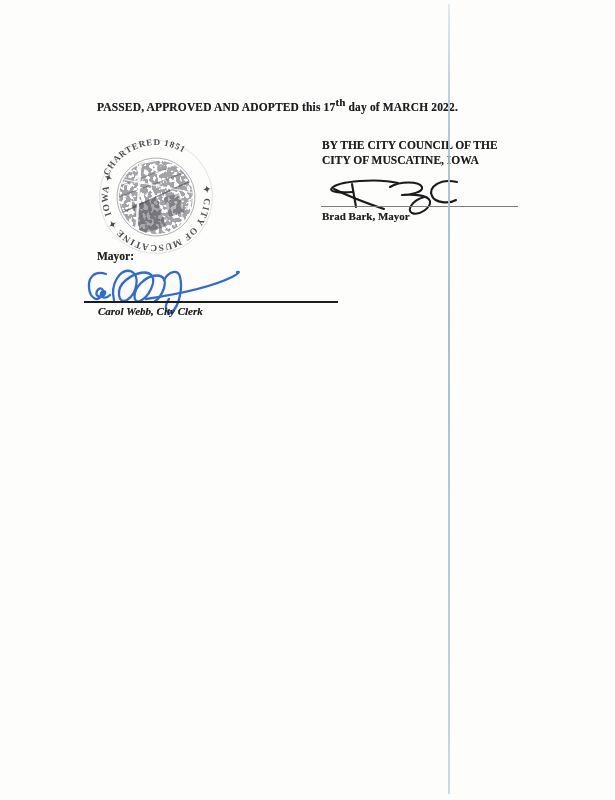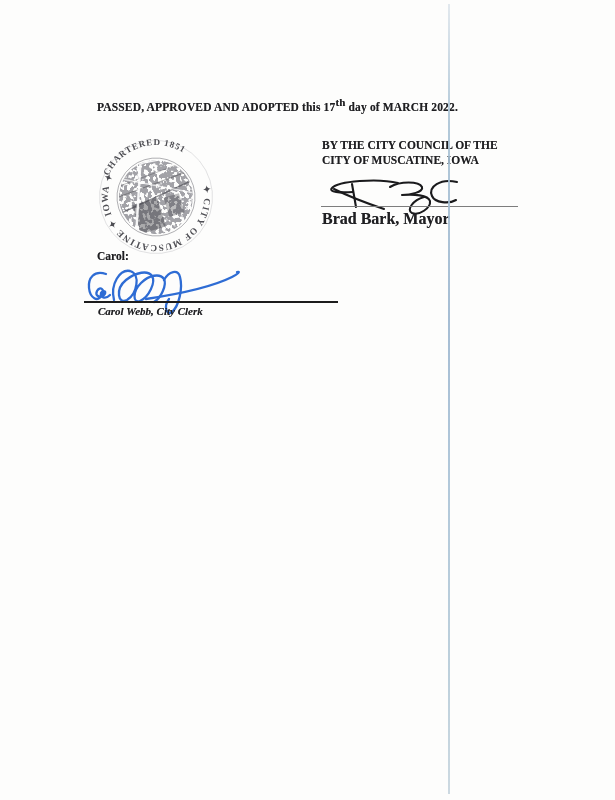--- a/index.html
+++ b/index.html
@@ -25,21 +25,21 @@
   .txt {
     position: absolute;
     font-weight: bold;
     color: var(--ink);
     text-shadow: 0 0 0.5px rgba(25,25,30,0.55);
     white-space: nowrap;
   }
   .adoption { left: 97px; top: 96px; font-size: 11.5px; letter-spacing: 0.15px; }
   .adoption sup { font-size: 11px; vertical-align: super; margin-top: 34px; }
   .council { left: 322px; top: 138px; font-size: 11.5px; line-height: 14.5px; }
-  .mayor-name { left: 322px; top: 210px; font-size: 16px; }
+  .mayor-name { left: 322px; top: 210px; font-size: 11px; }
   .attest { left: 97px; top: 250px; font-size: 11.5px; }
   .clerk-name { left: 98px; top: 305px; font-size: 11px; font-style: italic; }
 
   .sig-line { position: absolute; }
   .mayor-line { left: 321px; top: 206px; width: 197px; height: 1px; background: var(--line_gray); }
   .clerk-line { left: 84px; top: 301px; width: 254px; height: 1.6px; background: var(--line_black); }
 
   .mayor-sig { position: absolute; left: 320px; top: 172px; }
   .mayor-sig path { stroke: #1a1a1c; stroke-width: 2.1; fill: none; stroke-linecap: round; stroke-linejoin: round; }
   .clerk-sig { position: absolute; left: 84px; top: 262px; }
@@ -116,21 +116,21 @@
   <svg class="mayor-sig" width="160" height="50" viewBox="0 0 160 50">
     <path d="M78,11 C58,6 18,9 12,16 C8,20 20,21 33,20"></path>
     <path d="M14,17 C28,24 46,31 64,37"></path>
     <path d="M32,12 L36,35"></path>
     <path d="M70,15 C80,9 99,9 102,15 C104,20 90,23 82,23 C94,22 108,23 110,29 C111,36 99,44 92,41 C86,38 93,28 104,25"></path>
     <path d="M137,10 C120,6 108,15 112,24 C115,31 129,32 136,28"></path>
   </svg>
   <div class="sig-line mayor-line"></div>
   <div class="txt mayor-name">Brad Bark, Mayor</div>
 
-  <div class="txt attest">Carol:</div>
+  <div class="txt attest">Mayor:</div>
 
   <svg class="clerk-sig" width="165" height="56" viewBox="0 0 165 56">
     <path d="M22,12 C10,8 4,16 5,26 C6,36 14,41 18,33 C21,27 16,24 13,29 C11,33 15,37 20,33 C23,30 20,27 17,31 C16,35 21,38 26,33"></path>
     <path d="M30,38 C26,22 36,7 46,9 C57,12 53,32 43,38 C34,43 31,27 42,18 C52,10 64,8 68,14 C72,20 65,35 56,39 C49,42 48,30 57,21 C65,13 76,11 80,17 C83,23 77,36 70,40"></path>
     <path d="M80,18 C85,9 94,7 96,15 C99,26 95,44 88,50 C83,54 79,45 85,37"></path>
     <path d="M62,37 C95,32 130,24 148,15 C154,12 157,9 153,10"></path>
   </svg>
   <div class="sig-line clerk-line"></div>
   <div class="txt clerk-name">Carol Webb, City Clerk</div>
 

